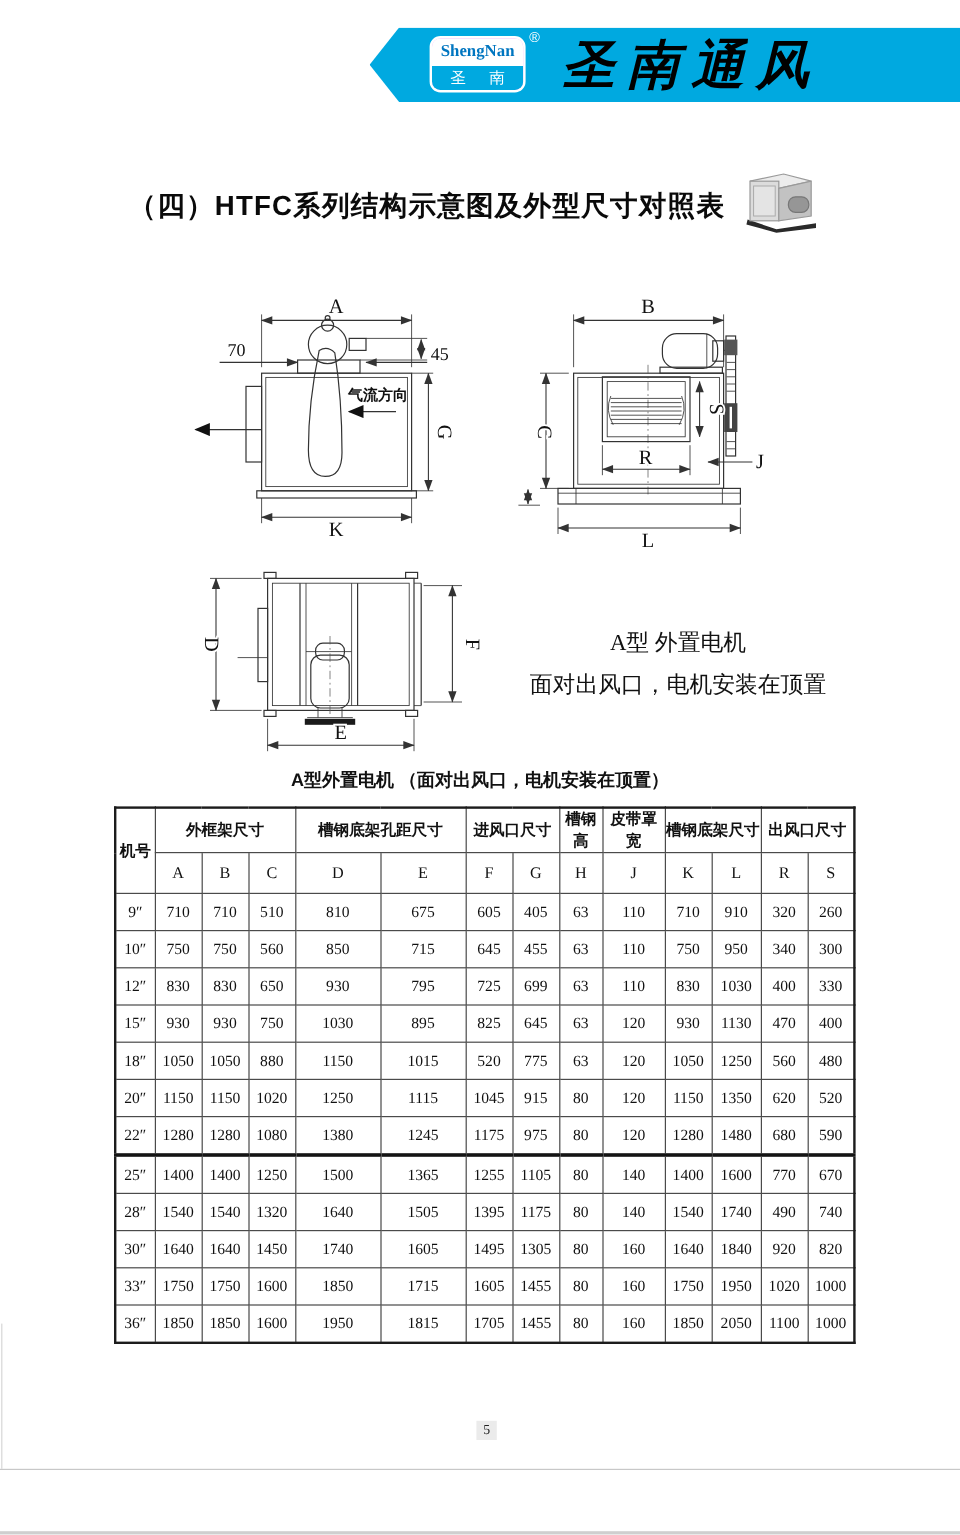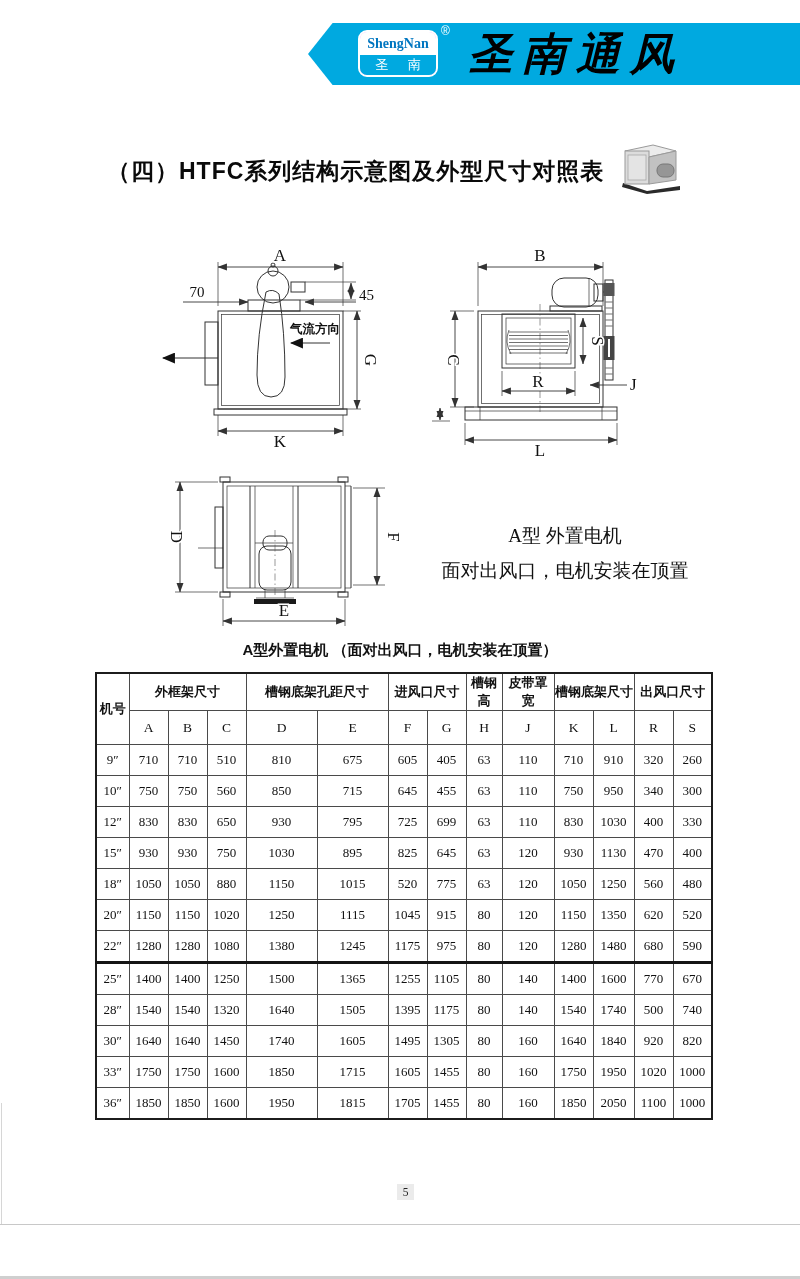--- a/index.html
+++ b/index.html
@@ -423,21 +423,21 @@
           <td>1540</td>
           <td>1320</td>
           <td>1640</td>
           <td>1505</td>
           <td>1395</td>
           <td>1175</td>
           <td>80</td>
           <td>140</td>
           <td>1540</td>
           <td>1740</td>
-          <td>500</td>
+          <td>490</td>
           <td>740</td>
         </tr>
         <tr>
           <td>30″</td>
           <td>1640</td>
           <td>1640</td>
           <td>1450</td>
           <td>1740</td>
           <td>1605</td>
           <td>1495</td>

